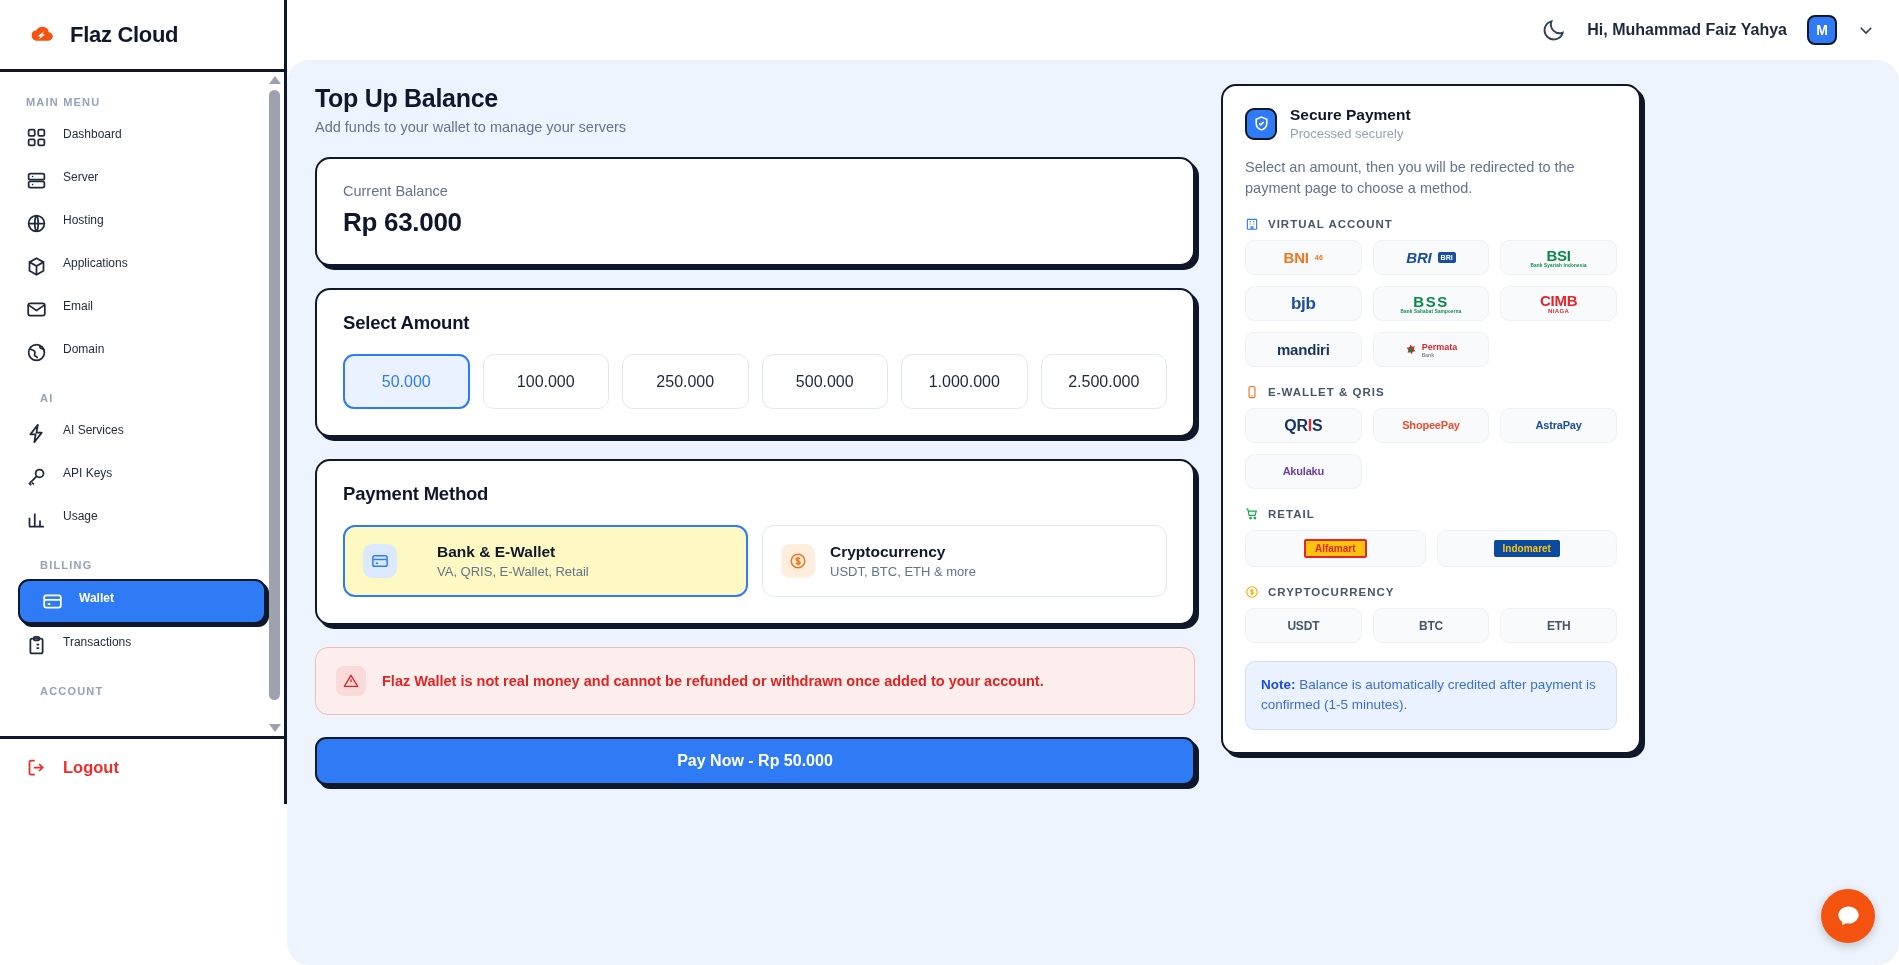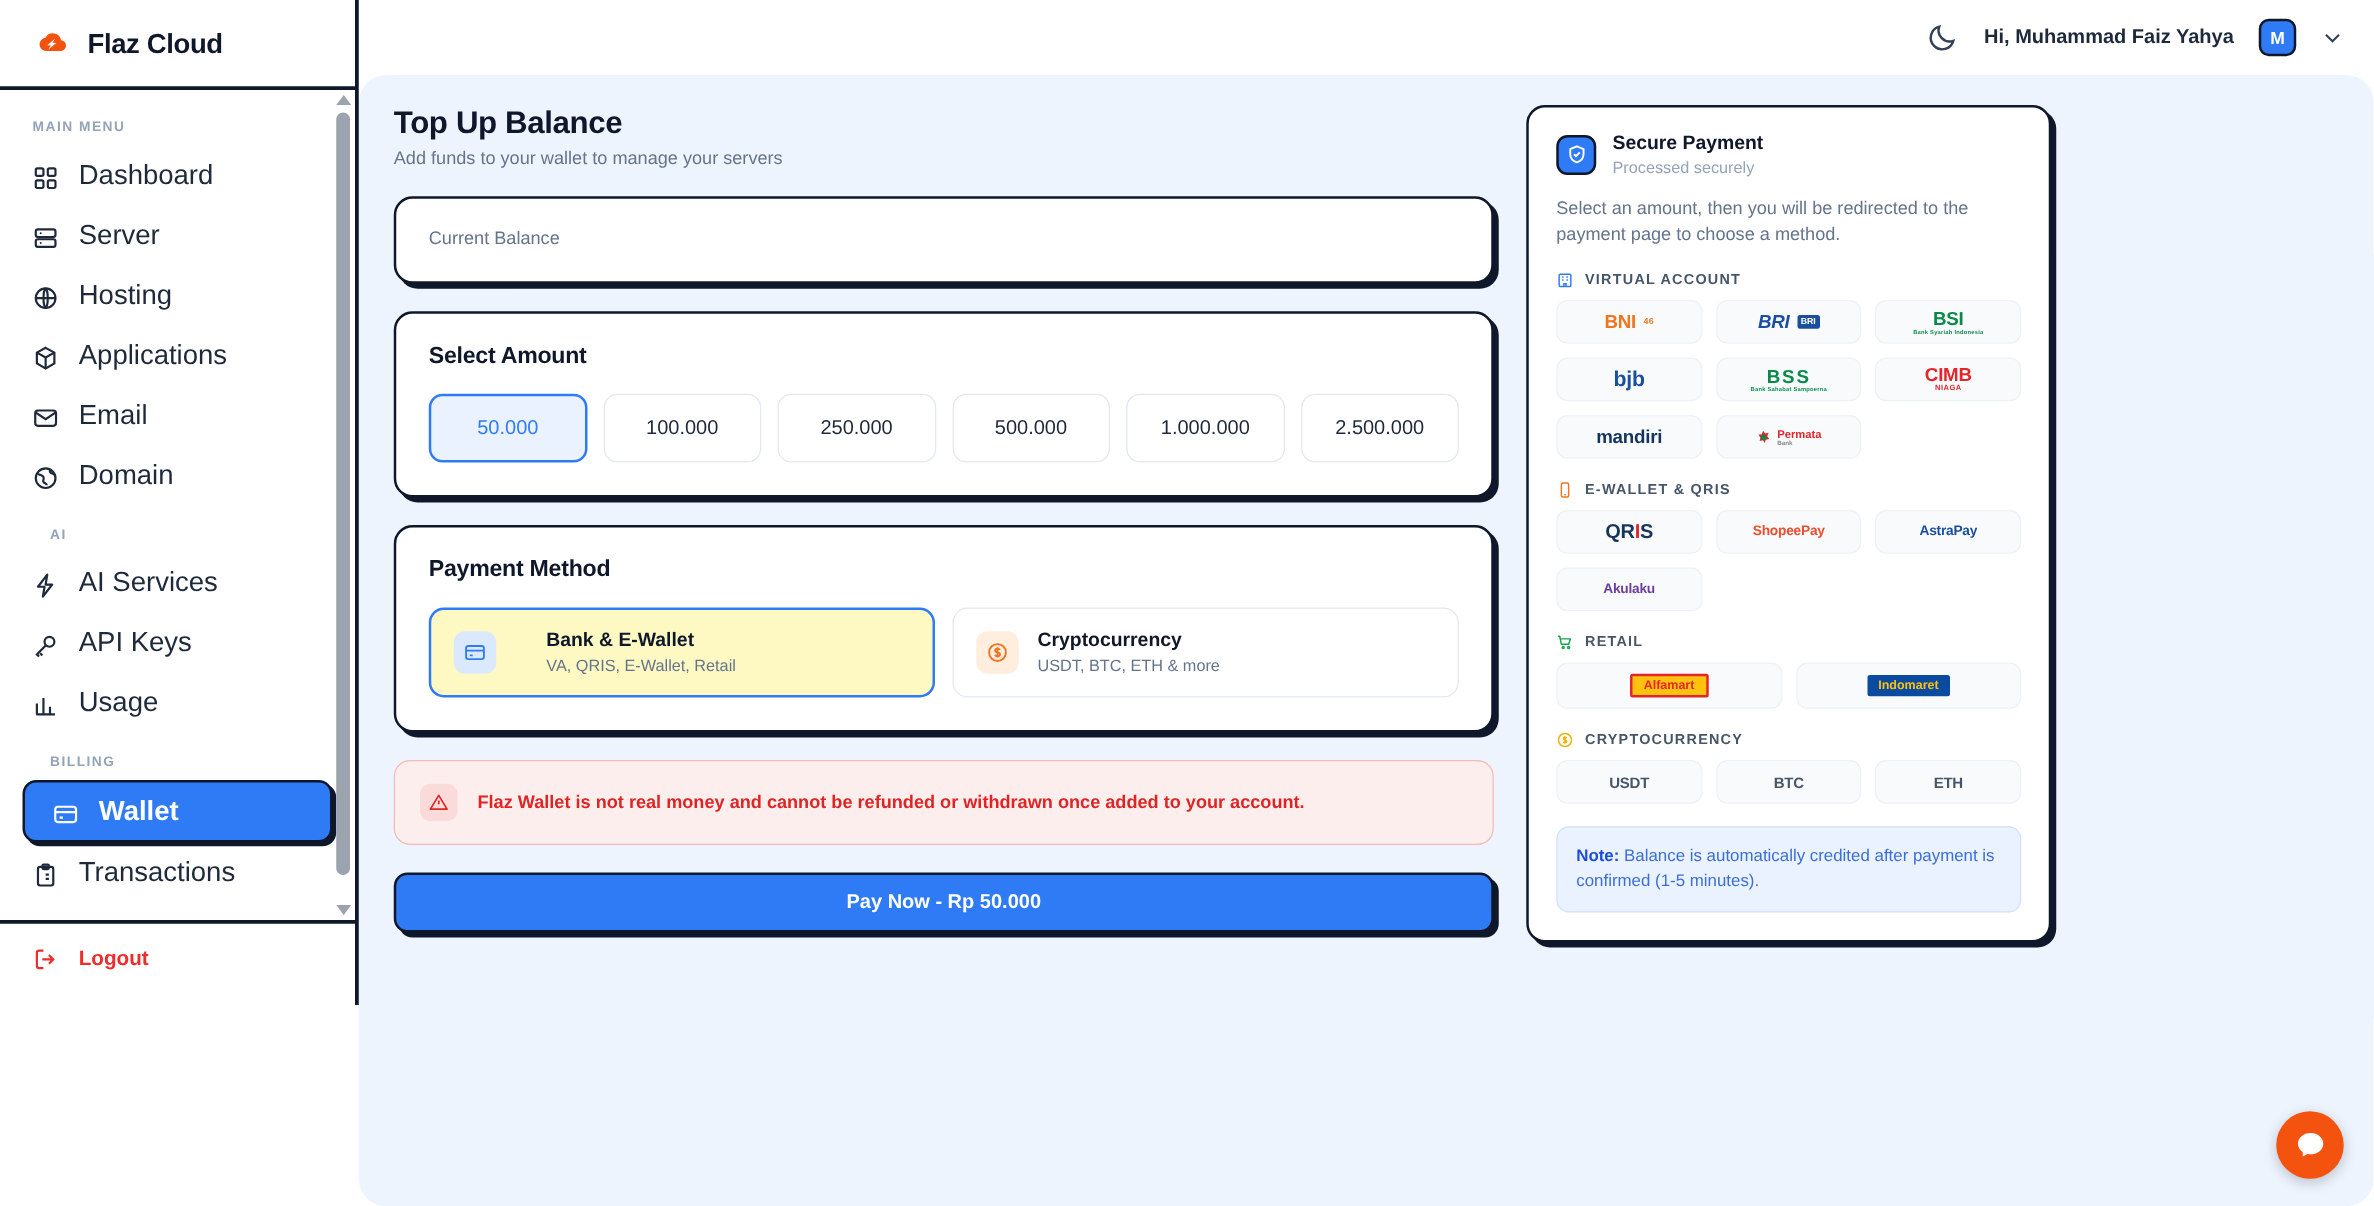--- a/index.html
+++ b/index.html
@@ -35,23 +35,23 @@
     padding: 18px 0 0 0;
   }
   .nav-inner { padding-bottom: 10px; }
   .nav-section {
     font-size: 11px; font-weight: 700; letter-spacing: 1.2px;
     color: #94a3b8; text-transform: uppercase;
     padding: 0 26px; margin: 6px 0 8px 0;
   }
   .nav-section.tight { margin-top: 18px; padding-left: 40px; }
   .nav-item {
-    display: flex; align-items: flex-end; gap: 16px;
+    display: flex; align-items: flex-start; gap: 16px;
     padding: 11px 26px;
-    color: #1e293b; font-size: 22px; font-weight: 500;
+    color: #1e293b; font-size: 12px; font-weight: 500;
     cursor: pointer; position: relative;
   }
   .nav-item .ico { width: 21px; height: 21px; flex: 0 0 21px; display:block; color:#1e293b; }
   .nav-item.active {
     background: #2f7bf6; color: #ffffff;
     border: 2.5px solid #0f172a; border-radius: 11px;
     margin: 0 18px; padding: 10px 22px;
     box-shadow: 3px 3px 0 #0f172a;
     font-weight: 700;
   }
@@ -377,20 +377,21 @@
     </header>
 
     <main class="main">
 
       <section class="left-pane">
         <h1 class="page-title">Top Up Balance</h1>
         <div class="page-sub">Add funds to your wallet to manage your servers</div>
 
         <div class="card balance-card">
           <div class="bal-label">Current Balance</div>
+          <div class="bal-value">Rp 63.000</div>
         </div>
 
         <div class="card section-card">
           <div class="section-title">Select Amount</div>
           <div class="amount-grid">
             <button class="amount-btn selected">50.000</button>
             <button class="amount-btn">100.000</button>
             <button class="amount-btn">250.000</button>
             <button class="amount-btn">500.000</button>
             <button class="amount-btn">1.000.000</button>

